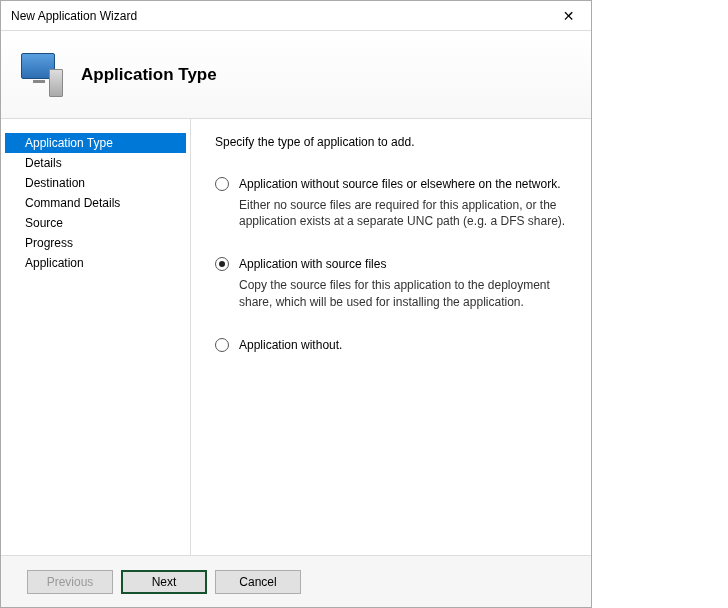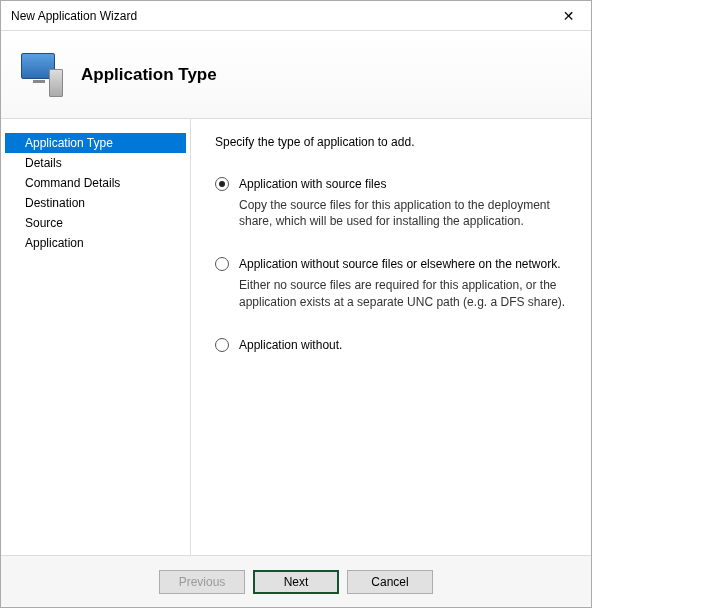--- a/index.html
+++ b/index.html
@@ -147,22 +147,22 @@
       font-size: 12px;
       color: #333;
       margin-left: 24px;
       line-height: 1.35;
     }
     .footer {
       height: 52px;
       border-top: 1px solid #ddd;
       display: flex;
       align-items: center;
-      justify-content: center;
-      padding: 0 18px;
+      justify-content: flex-start;
+      padding: 0 26px;
       gap: 8px;
       background: #f6f6f6;
     }
     .btn {
       min-width: 86px;
       height: 24px;
       border: 1px solid #adadad;
       background: #e1e1e1;
       font-size: 12px;
       cursor: pointer;
@@ -194,45 +194,46 @@
       <div class="monitor"></div>
       <div class="tower"></div>
     </div>
     <div class="page-title">Application Type</div>
   </div>
 
   <div class="body-area">
     <div class="sidebar" id="sidebar">
         <div class="sidebar-item selected"><span>Application Type</span></div>
         <div class="sidebar-item"><span>Details</span></div>
+        <div class="sidebar-item"><span>Destination</span></div>
         <div class="sidebar-item"><span>Command Details</span></div>
-        <div class="sidebar-item"><span>Destination</span></div>
         <div class="sidebar-item"><span>Source</span></div>
+        <div class="sidebar-item"><span>Progress</span></div>
         <div class="sidebar-item"><span>Application</span></div>
       </div>
     <div class="main">
       <div class="instruction">Specify the type of application to add.</div>
       <div id="options">
+          <div class="option">
+            <div class="option-head">
+              <div class="radio"></div>
+              <span class="option-label">Application without source files or elsewhere on the network.</span>
+            </div>
+            <div class="option-desc">Either no source files are required for this application, or the application exists at a separate UNC path (e.g. a DFS share).</div>
+          </div>
           <div class="option">
             <div class="option-head">
               <div class="radio checked"></div>
               <span class="option-label">Application with source files</span>
             </div>
             <div class="option-desc">Copy the source files for this application to the deployment share, which will be used for installing the application.</div>
           </div>
           <div class="option">
             <div class="option-head">
               <div class="radio"></div>
-              <span class="option-label">Application without source files or elsewhere on the network.</span>
-            </div>
-            <div class="option-desc">Either no source files are required for this application, or the application exists at a separate UNC path (e.g. a DFS share).</div>
-          </div>
-          <div class="option">
-            <div class="option-head">
-              <div class="radio"></div>
               <span class="option-label">Application without.</span>
             </div>
           </div>
         </div>
     </div>
   </div>
 
   <div class="footer">
     <button class="btn" disabled="">Previous</button>
     <button class="btn primary">Next</button>

